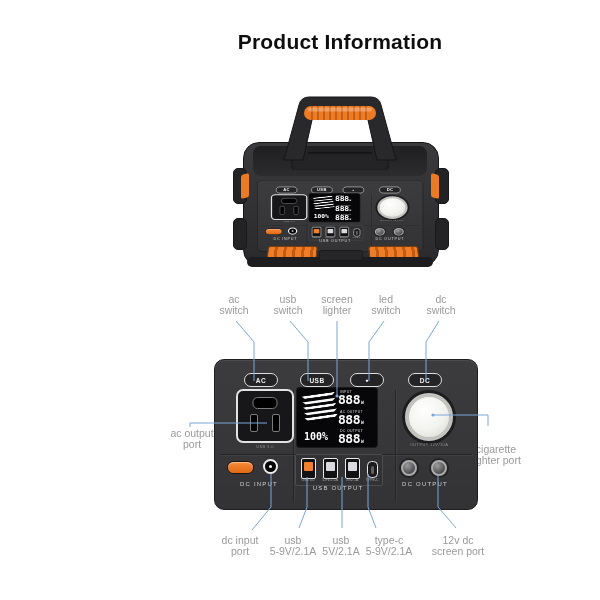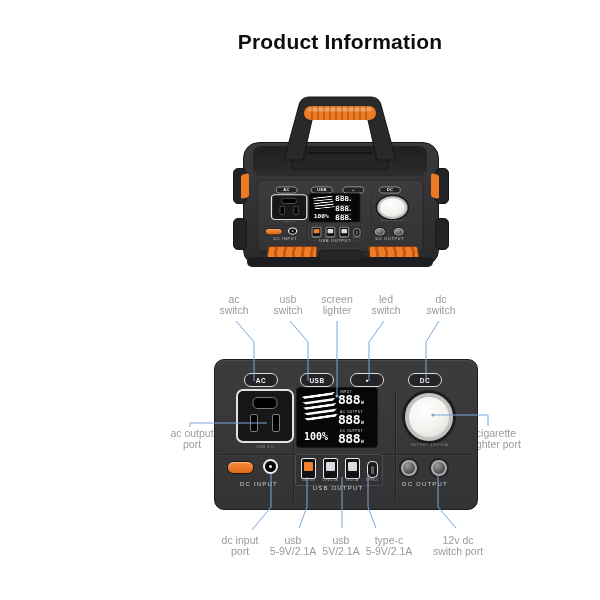--- a/index.html
+++ b/index.html
@@ -331,21 +331,21 @@
     </div>
   <div class="callout" style="left:371px;top:294px;width:60px;">
     <span>dc</span>
       <span>switch</span>
     </div>
 
   <div class="callout" style="left:116px;top:428px;width:72px;">
     <span>ac output</span>
       <span>port</span>
     </div>
-  <div class="callout" style="left:420px;top:428px;width:72px;">
+  <div class="callout" style="left:420px;top:444px;width:72px;">
     <span>cigarette</span>
       <span>lighter port</span>
     </div>
 
   <div class="callout" style="left:170px;top:535px;width:60px;">
     <span>dc input</span>
       <span>port</span>
     </div>
   <div class="callout" style="left:223px;top:535px;width:60px;">
     <span>usb</span>
@@ -354,21 +354,21 @@
   <div class="callout" style="left:271px;top:535px;width:60px;">
     <span>usb</span>
       <span>5V/2.1A</span>
     </div>
   <div class="callout" style="left:319px;top:535px;width:60px;">
     <span>type-c</span>
       <span>5-9V/2.1A</span>
     </div>
   <div class="callout" style="left:388px;top:535px;width:60px;">
     <span>12v dc</span>
-      <span>switch port</span>
+      <span>screen port</span>
     </div>
 
   <svg id="lines" width="600" height="600">
     <polyline points="196,321 214,342 214,381"></polyline>
     <polyline points="250,321 268,342 268,381"></polyline>
     <polyline points="297,321 297,396"></polyline>
     <circle cx="297" cy="396" r="1.6"></circle>
     <polyline points="344,321 329,342 329,381"></polyline>
     <polyline points="399,321 386,342 386,381"></polyline>
     <polyline points="150,427 150,423 227,423"></polyline>

